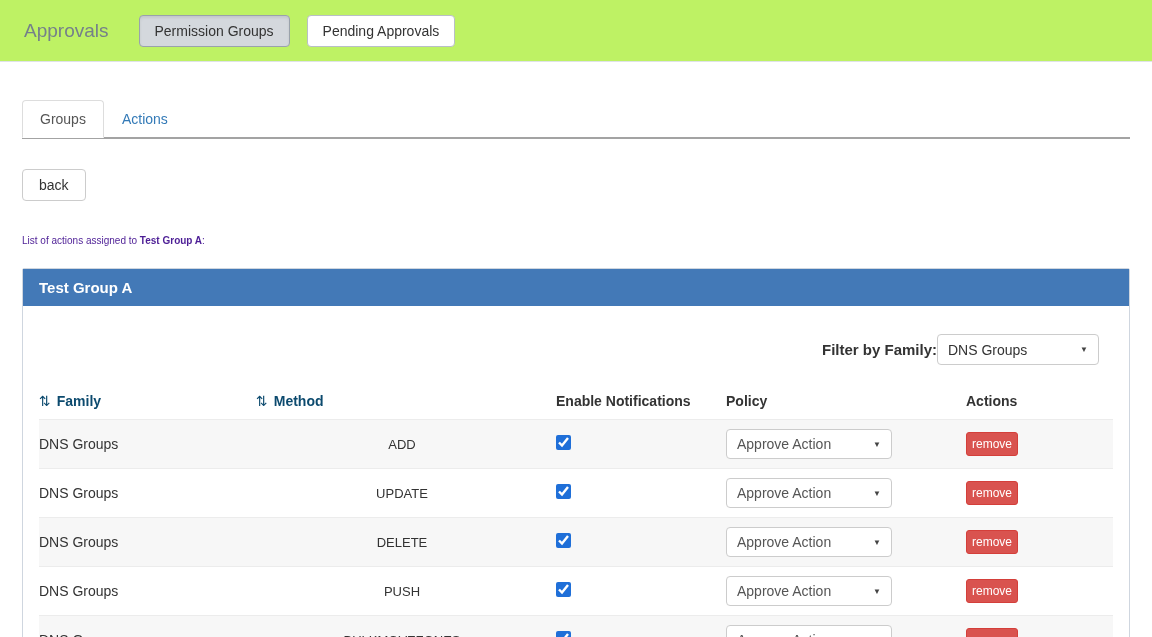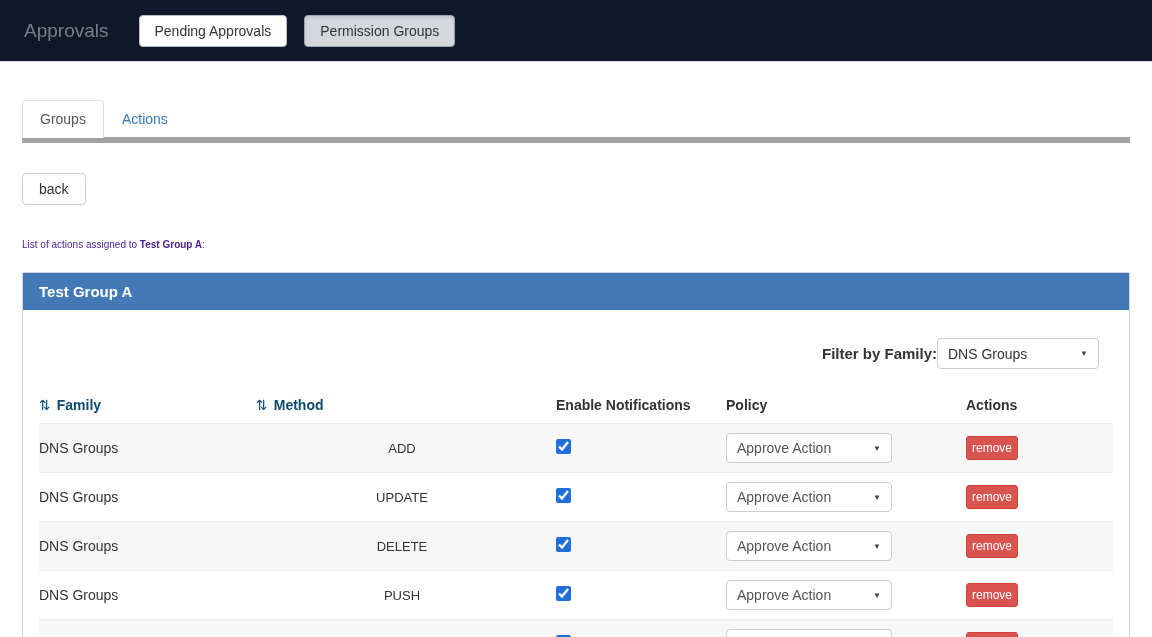--- a/index.html
+++ b/index.html
@@ -13,21 +13,21 @@
     width: 1152px;
     height: 637px;
     overflow: hidden;
     background: #fff;
     position: relative;
   }
 
   
   .top-bar {
     height: 62px;
-    background: #0f172a;
+    background: #bef264;
     border-bottom: 1px solid #dfe3e8;
     display: flex;
     align-items: center;
     padding-left: 24px;
   }
   .app-title {
     font-size: 19px;
     color: #75808a;
     margin-right: 30px;
   }
@@ -47,21 +47,21 @@
     border-color: #9aa2ab;
     box-shadow: inset 0 2px 3px rgba(0,0,0,0.08);
   }
 
   
   .content { padding: 0 22px; }
 
   
   .tab-bar {
     margin-top: 38px;
-    border-bottom: 6px solid #a3a3a3;
+    border-bottom: 2px solid #a3a3a3;
     display: flex;
   }
   .tab {
     padding: 10px 17px;
     font-size: 14px;
     cursor: pointer;
     margin-bottom: -1px;
     border: 1px solid transparent;
   }
   .tab.active {
@@ -177,22 +177,22 @@
     cursor: pointer;
   }
 </style>
 </head>
 <body>
 
 <div class="page">
 
   <div class="top-bar">
     <span class="app-title">Approvals</span>
+    <button class="top-btn active">Permission Groups</button>
     <button class="top-btn">Pending Approvals</button>
-    <button class="top-btn active">Permission Groups</button>
   </div>
 
   <div class="content">
 
     
     <div class="tab-bar">
       <div class="tab active">Groups</div>
       <div class="tab link">Actions</div>
     </div>
 

